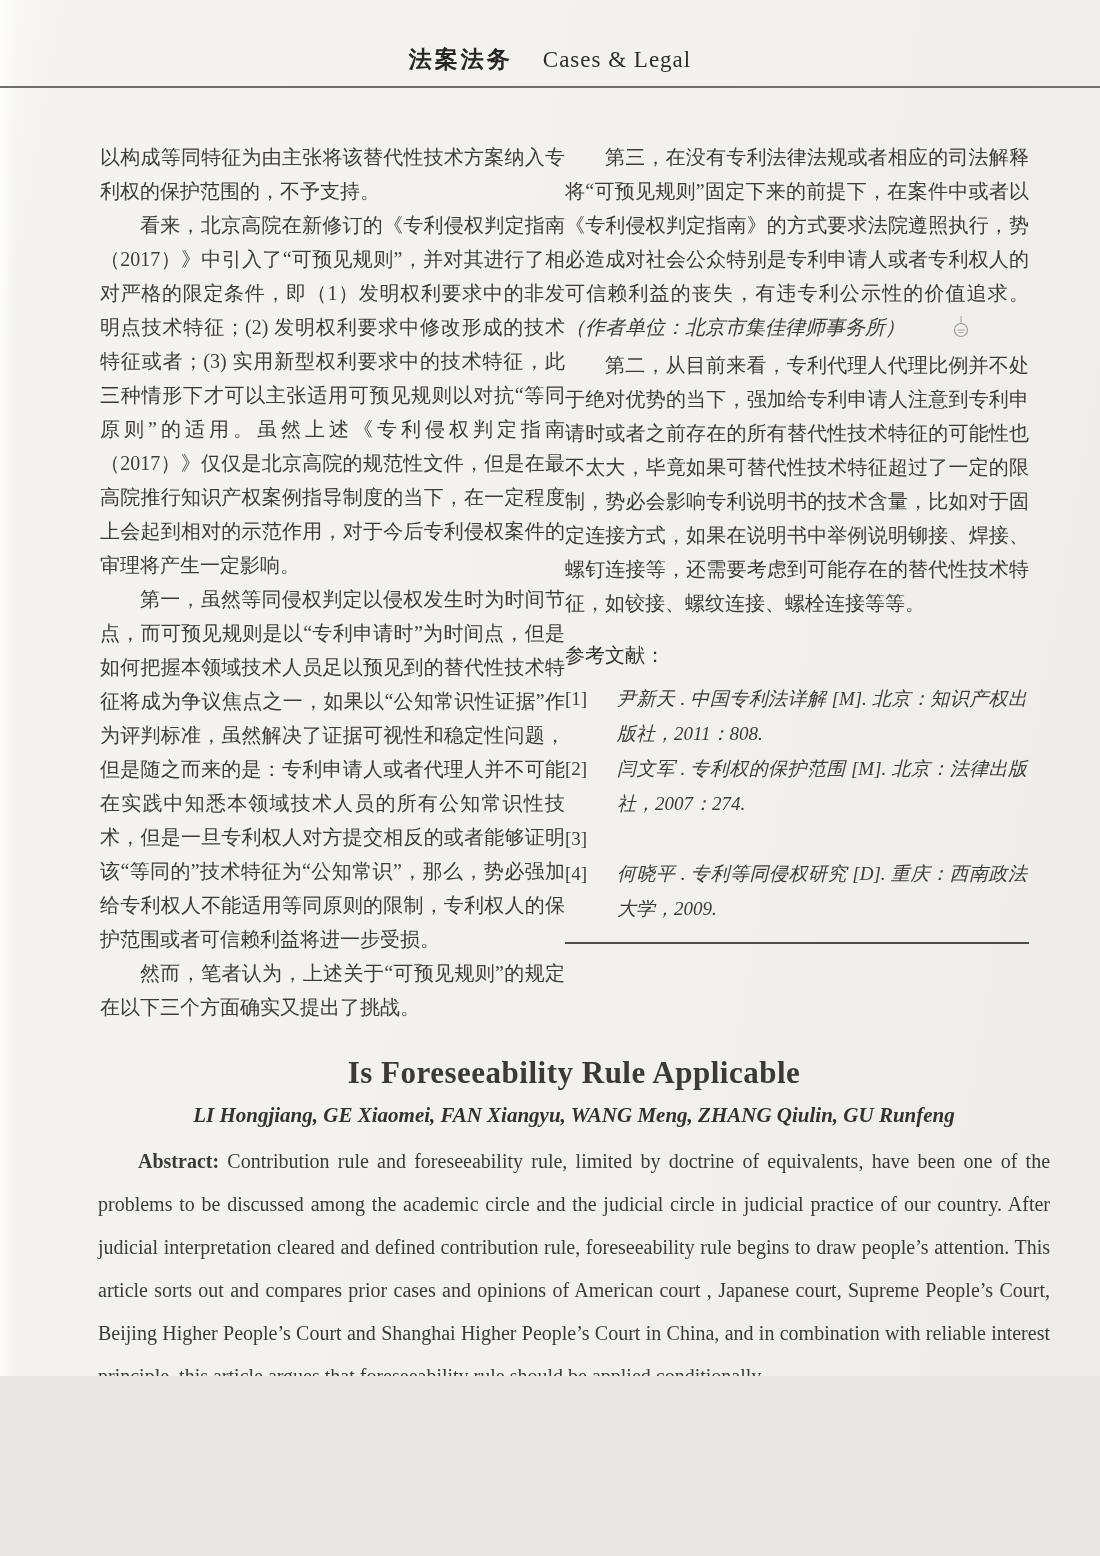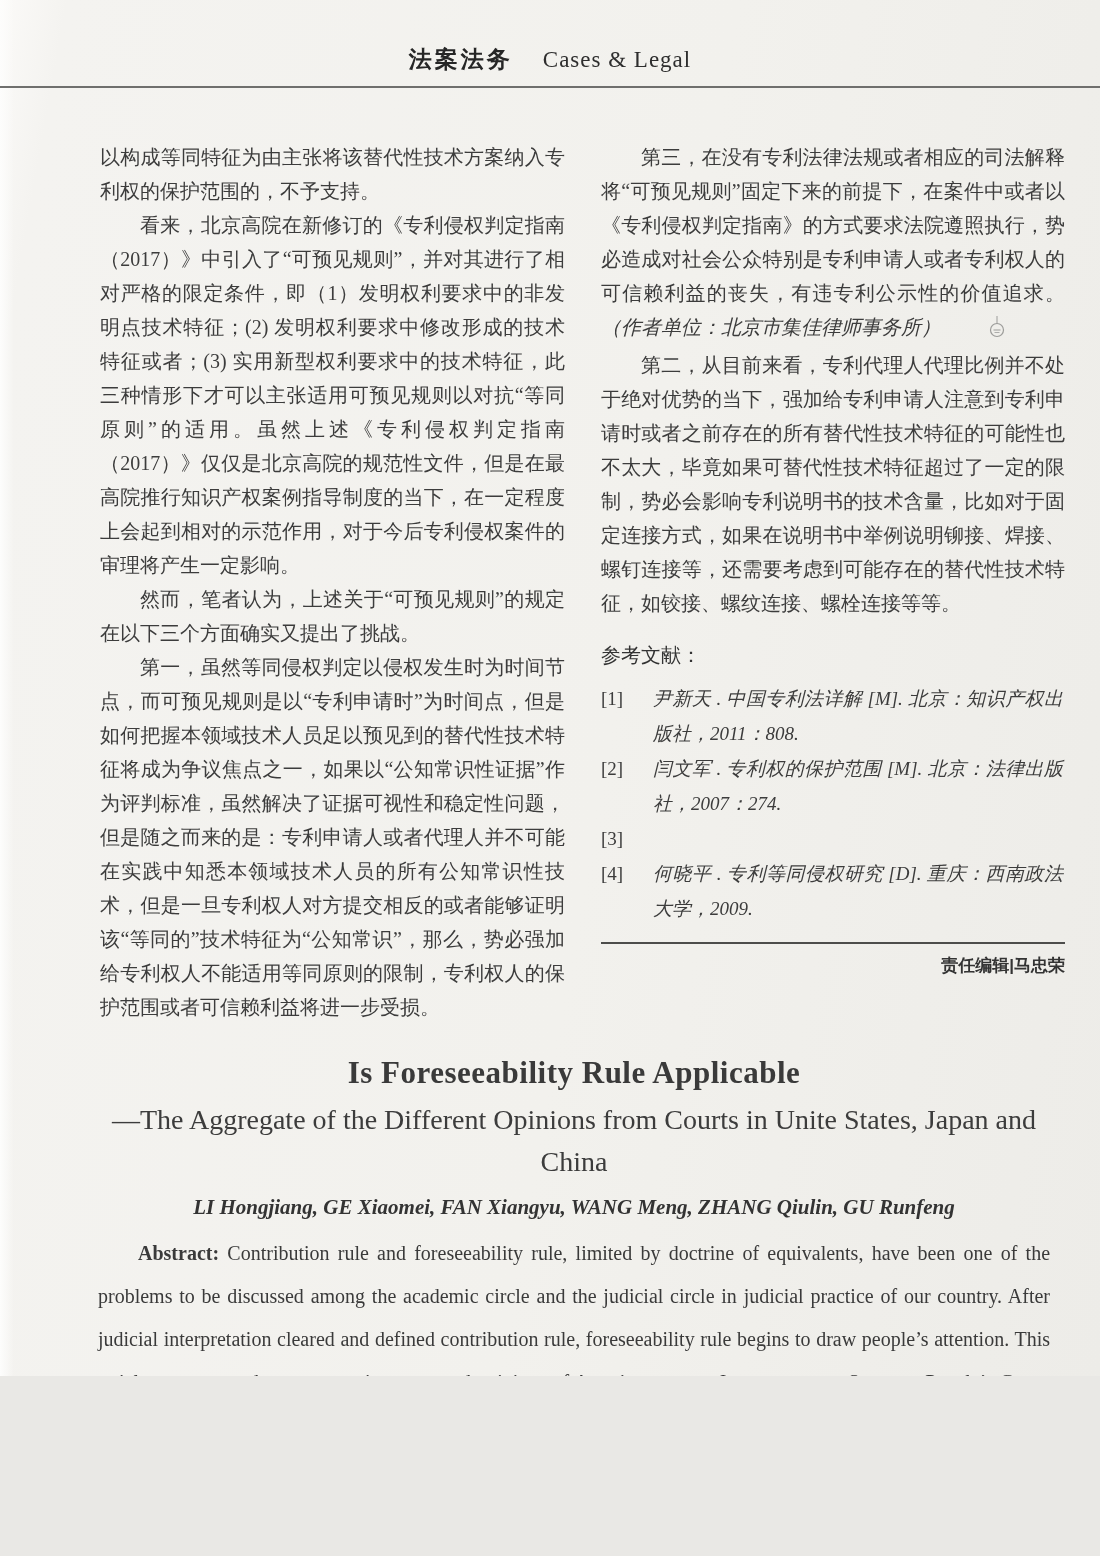--- a/index.html
+++ b/index.html
@@ -24,21 +24,21 @@
     letter-spacing: 3px; margin-right: 30px;
   }
   .header-en { font-size: 23px; color: #2e2e2e; letter-spacing: 1px; }
   .header-rule {
     position: absolute; top: 86px; left: 0; width: 100%;
     height: 2px; background: #6f6f6d;
   }
   
   .columns {
     position: absolute; top: 140px; left: 100px; width: 965px;
-    display: flex; gap: 36px;
+    display: flex; 
   }
   .col { width: 465px; }
   .col.right { width: 464px; }
   p.body-text {
     margin: 0; font-size: 20px; line-height: 34px;
     text-align: justify; text-indent: 2em; color: #3c3c3c;
   }
   p.body-text.no-indent { text-indent: 0; }
   .kaiti { font-style: italic; }
   .end-icon { display: inline-block; vertical-align: -4px; margin-left: 6px; }
@@ -114,22 +114,22 @@
 
   <div class="header-title">
     <span class="header-cn">法案法务</span><span class="header-en">Cases &amp; Legal</span>
   </div>
   <div class="header-rule"></div>
 
   <div class="columns">
     <section class="col left">
       <p class="body-text no-indent">以构成等同特征为由主张将该替代性技术方案纳入专利权的保护范围的，不予支持。</p>
       <p class="body-text">看来，北京高院在新修订的《专利侵权判定指南（2017）》中引入了“可预见规则”，并对其进行了相对严格的限定条件，即（1）发明权利要求中的非发明点技术特征；(2) 发明权利要求中修改形成的技术特征或者；(3) 实用新型权利要求中的技术特征，此三种情形下才可以主张适用可预见规则以对抗“等同原则”的适用。虽然上述《专利侵权判定指南（2017）》仅仅是北京高院的规范性文件，但是在最高院推行知识产权案例指导制度的当下，在一定程度上会起到相对的示范作用，对于今后专利侵权案件的审理将产生一定影响。</p>
+      <p class="body-text">第一，虽然等同侵权判定以侵权发生时为时间节点，而可预见规则是以“专利申请时”为时间点，但是如何把握本领域技术人员足以预见到的替代性技术特征将成为争议焦点之一，如果以“公知常识性证据”作为评判标准，虽然解决了证据可视性和稳定性问题，但是随之而来的是：专利申请人或者代理人并不可能在实践中知悉本领域技术人员的所有公知常识性技术，但是一旦专利权人对方提交相反的或者能够证明该“等同的”技术特征为“公知常识”，那么，势必强加给专利权人不能适用等同原则的限制，专利权人的保护范围或者可信赖利益将进一步受损。</p>
       <p class="body-text">然而，笔者认为，上述关于“可预见规则”的规定在以下三个方面确实又提出了挑战。</p>
-      <p class="body-text">第一，虽然等同侵权判定以侵权发生时为时间节点，而可预见规则是以“专利申请时”为时间点，但是如何把握本领域技术人员足以预见到的替代性技术特征将成为争议焦点之一，如果以“公知常识性证据”作为评判标准，虽然解决了证据可视性和稳定性问题，但是随之而来的是：专利申请人或者代理人并不可能在实践中知悉本领域技术人员的所有公知常识性技术，但是一旦专利权人对方提交相反的或者能够证明该“等同的”技术特征为“公知常识”，那么，势必强加给专利权人不能适用等同原则的限制，专利权人的保护范围或者可信赖利益将进一步受损。</p>
     </section>
 
     <section class="col right">
       <p class="body-text"><span>第三，在没有专利法律法规或者相应的司法解释将“可预见规则”固定下来的前提下，在案件中或者以《专利侵权判定指南》的方式要求法院遵照执行，势必造成对社会公众特别是专利申请人或者专利权人的可信赖利益的丧失，有违专利公示性的价值追求。</span><span class="kaiti">（作者单位：北京市集佳律师事务所）</span><span class="end-icon"><svg width="20" height="22" viewBox="0 0 20 22">
               <line x1="10" y1="0" x2="10" y2="8" stroke="#9c9c9a" stroke-width="1"></line>
               <circle cx="10" cy="14" r="6.5" fill="none" stroke="#9c9c9a" stroke-width="1.2"></circle>
               <line x1="6.5" y1="14" x2="13.5" y2="14" stroke="#9c9c9a" stroke-width="1"></line>
               <line x1="7.5" y1="16.5" x2="12.5" y2="16.5" stroke="#9c9c9a" stroke-width="0.8"></line>
             </svg></span></p>
       <p class="body-text">第二，从目前来看，专利代理人代理比例并不处于绝对优势的当下，强加给专利申请人注意到专利申请时或者之前存在的所有替代性技术特征的可能性也不太大，毕竟如果可替代性技术特征超过了一定的限制，势必会影响专利说明书的技术含量，比如对于固定连接方式，如果在说明书中举例说明铆接、焊接、螺钉连接等，还需要考虑到可能存在的替代性技术特征，如铰接、螺纹连接、螺栓连接等等。</p>
@@ -147,25 +147,23 @@
         <div class="ref-item">
           <span class="ref-num">[3]</span>
         </div>
         <div class="ref-item">
           <span class="ref-num">[4]</span>
           <span class="ref-text">何晓平 . 专利等同侵权研究 [D]. 重庆：西南政法大学，2009.</span>
         </div>
       </div>
 
       <div class="editor-rule"></div>
-      <div class="editor-line">责任编辑|马忠荣</div>
     </section>
   </div>
 
   <section class="english">
     <h1 class="en-title">Is Foreseeability Rule Applicable</h1>
-    <h2 class="en-subtitle">—The Aggregate of the Different Opinions from Courts in Unite States, Japan and China</h2>
     <div class="en-authors">LI Hongjiang, GE Xiaomei, FAN Xiangyu, WANG Meng, ZHANG Qiulin, GU Runfeng</div>
     <p class="en-abstract"><span class="b">Abstract:</span> <span>Contribution rule and foreseeability rule, limited by doctrine of equivalents, have been one of the problems to be discussed among the academic circle and the judicial circle in judicial practice of our country. After judicial interpretation cleared and defined contribution rule, foreseeability rule begins to draw people’s attention. This article sorts out and compares prior cases and opinions of American court , Japanese court, Supreme People’s Court, Beijing Higher People’s Court and Shanghai Higher People’s Court in China, and in combination with reliable interest principle, this article argues that foreseeability rule should be applied conditionally.</span></p>
     <p class="en-keywords"><span class="b">Key words:</span> <span>doctrine of equivalents；foreseeability rule；reliable interest</span></p>
   </section>
 
 </div>
 
 </body></html>

